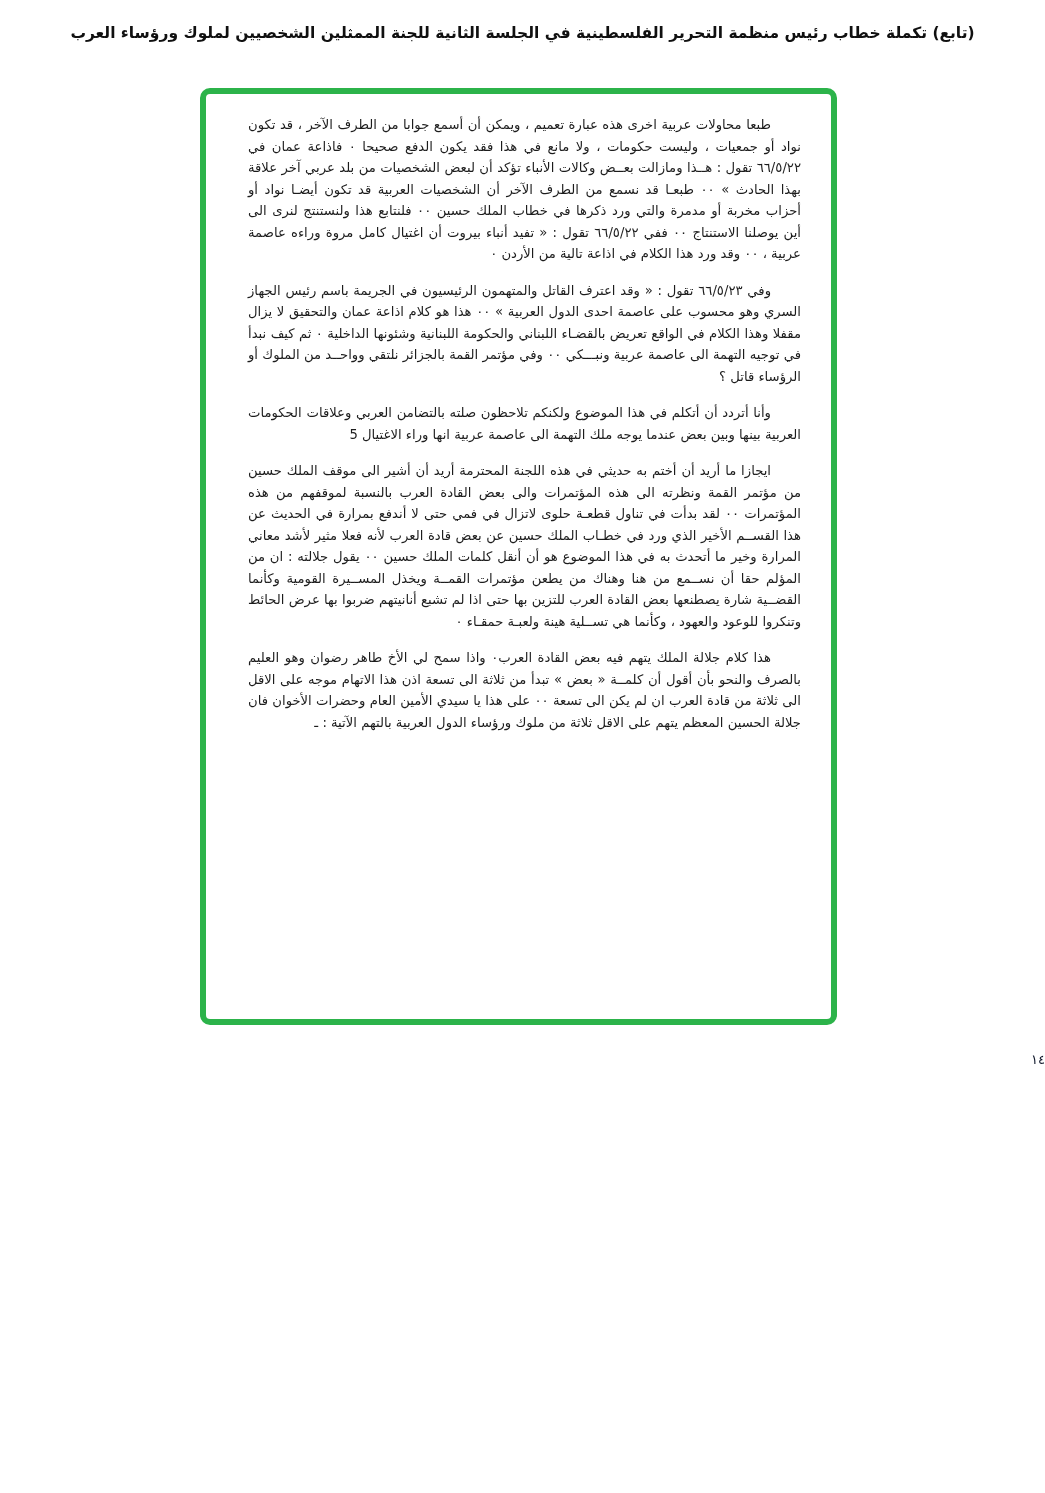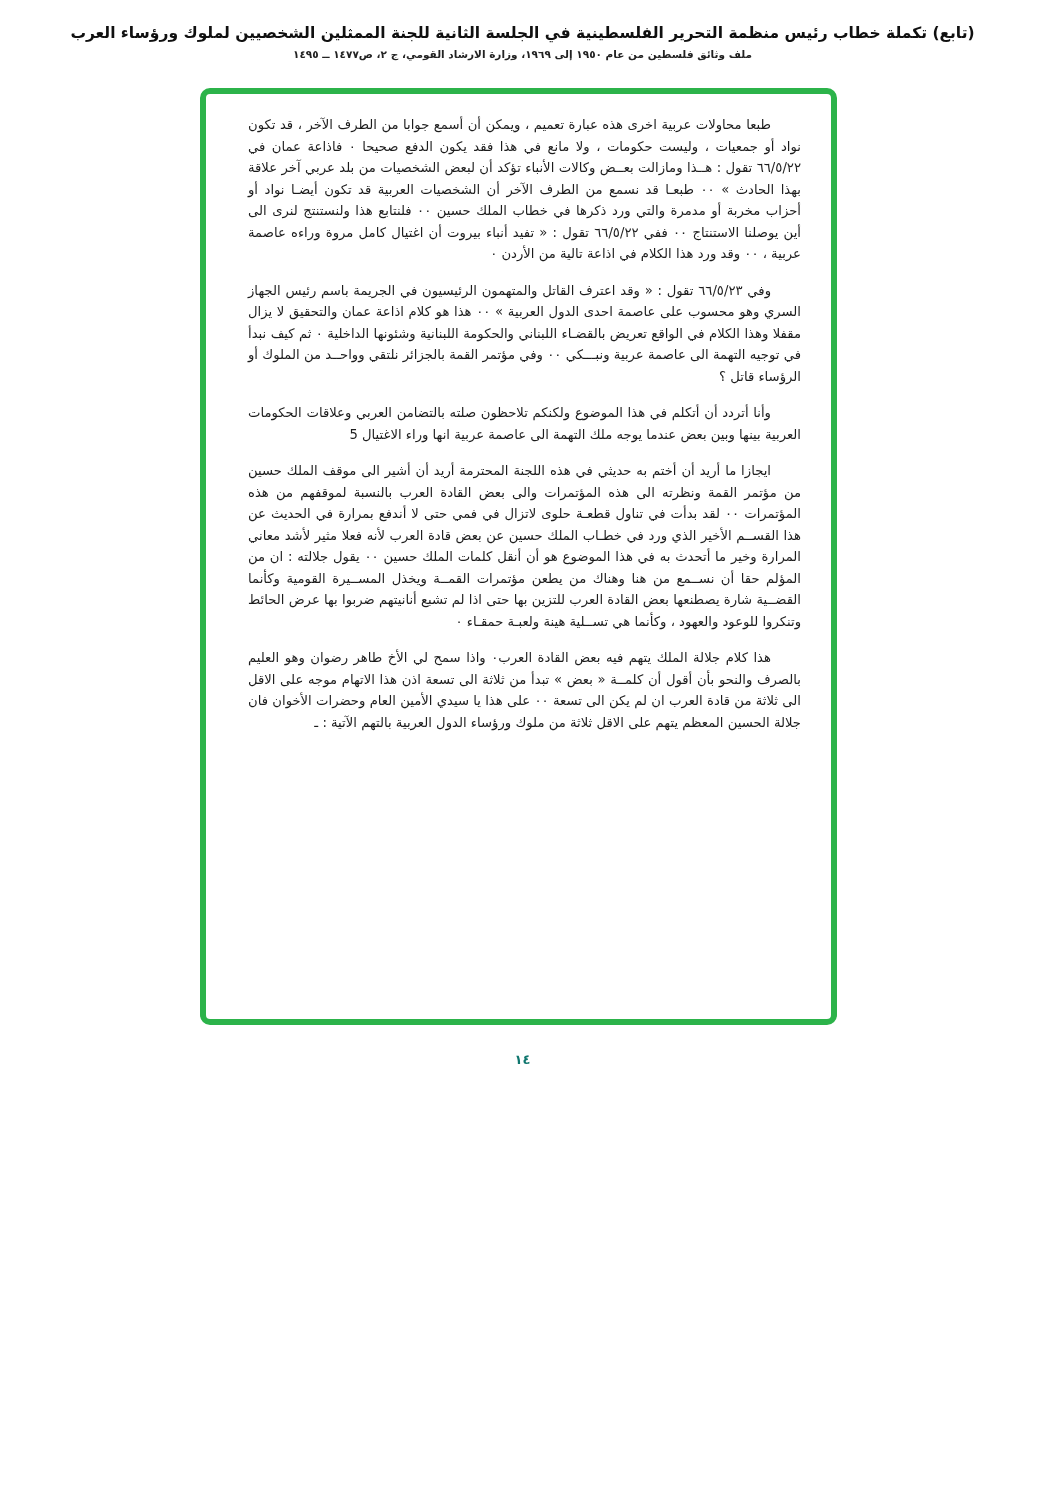--- a/index.html
+++ b/index.html
@@ -62,35 +62,34 @@
   }
   .body-text p {
     margin: 0 0 15px 16px;
     text-indent: 30px;
   }
   .page-number {
     position: absolute;
     top: 1052px;
     left: 0;
     width: 100%;
-    text-align: center;
+    text-align: right;
     font-size: 13px;
-    font-weight: bold;
-    color: #0f766e;
+    font-weight: normal;
+    color: #0f172a;
     direction: rtl;
   }
 </style>
 </head>
 <body>
 
 <div class="page">
 
   <div class="header">
     <div class="header-title">(تابع) تكملة خطاب رئيس منظمة التحرير الفلسطينية في الجلسة الثانية للجنة الممثلين الشخصيين لملوك ورؤساء العرب</div>
-    <div class="header-subtitle">ملف وثائق فلسطين من عام ١٩٥٠ إلى ١٩٦٩، وزارة الارشاد القومي، ج ٢، ص١٤٧٧ ــ ١٤٩٥</div>
   </div>
 
   <div class="green-frame">
     <div class="body-text">
       <p>طبعا محاولات عربية اخرى هذه عبارة تعميم ، ويمكن أن أسمع جوابا من الطرف الآخر ، قد تكون نواد أو جمعيات ، وليست حكومات ، ولا مانع في هذا فقد يكون الدفع صحيحا ٠ فاذاعة عمان في ٦٦/٥/٢٢ تقول : هــذا ومازالت بعــض وكالات الأنباء تؤكد أن لبعض الشخصيات من بلد عربي آخر علاقة بهذا الحادث » ٠٠ طبعـا قد نسمع من الطرف الآخر أن الشخصيات العربية قد تكون أيضـا نواد أو أحزاب مخربة أو مدمرة والتي ورد ذكرها في خطاب الملك حسين ٠٠ فلنتابع هذا ولنستنتج لنرى الى أين يوصلنا الاستنتاج ٠٠ ففي ٦٦/٥/٢٢ تقول : « تفيد أنباء بيروت أن اغتيال كامل مروة وراءه عاصمة عربية ، ٠٠ وقد ورد هذا الكلام في اذاعة تالية من الأردن ٠</p>
       <p>وفي ٦٦/٥/٢٣ تقول : « وقد اعترف القاتل والمتهمون الرئيسيون في الجريمة باسم رئيس الجهاز السري وهو محسوب على عاصمة احدى الدول العربية » ٠٠ هذا هو كلام اذاعة عمان والتحقيق لا يزال مقفلا وهذا الكلام في الواقع تعريض بالقضـاء اللبناني والحكومة اللبنانية وشئونها الداخلية ٠ ثم كيف نبدأ في توجيه التهمة الى عاصمة عربية ونبـــكي ٠٠ وفي مؤتمر القمة بالجزائر نلتقي وواحــد من الملوك أو الرؤساء قاتل ؟</p>
       <p>وأنا أتردد أن أتكلم في هذا الموضوع ولكنكم تلاحظون صلته بالتضامن العربي وعلاقات الحكومات العربية بينها وبين بعض عندما يوجه ملك التهمة الى عاصمة عربية انها وراء الاغتيال 5</p>
       <p>ايجازا ما أريد أن أختم به حديثي في هذه اللجنة المحترمة أريد أن أشير الى موقف الملك حسين من مؤتمر القمة ونظرته الى هذه المؤتمرات والى بعض القادة العرب بالنسبة لموقفهم من هذه المؤتمرات ٠٠ لقد بدأت في تناول قطعـة حلوى لاتزال في فمي حتى لا أندفع بمرارة في الحديث عن هذا القســم الأخير الذي ورد في خطـاب الملك حسين عن بعض قادة العرب لأنه فعلا مثير لأشد معاني المرارة وخير ما أتحدث به في هذا الموضوع هو أن أنقل كلمات الملك حسين ٠٠ يقول جلالته : ان من المؤلم حقا أن نســمع من هنا وهناك من يطعن مؤتمرات القمــة ويخذل المســيرة القومية وكأنما القضــية شارة يصطنعها بعض القادة العرب للتزين بها حتى اذا لم تشبع أنانيتهم ضربوا بها عرض الحائط وتنكروا للوعود والعهود ، وكأنما هي تســلية هينة ولعبـة حمقـاء ٠</p>
       <p>هذا كلام جلالة الملك يتهم فيه بعض القادة العرب٠ واذا سمح لي الأخ طاهر رضوان وهو العليم بالصرف والنحو بأن أقول أن كلمــة « بعض » تبدأ من ثلاثة الى تسعة اذن هذا الاتهام موجه على الاقل الى ثلاثة من قادة العرب ان لم يكن الى تسعة ٠٠ على هذا يا سيدي الأمين العام وحضرات الأخوان فان جلالة الحسين المعظم يتهم على الاقل ثلاثة من ملوك ورؤساء الدول العربية بالتهم الآتية : ـ</p>
     </div>

